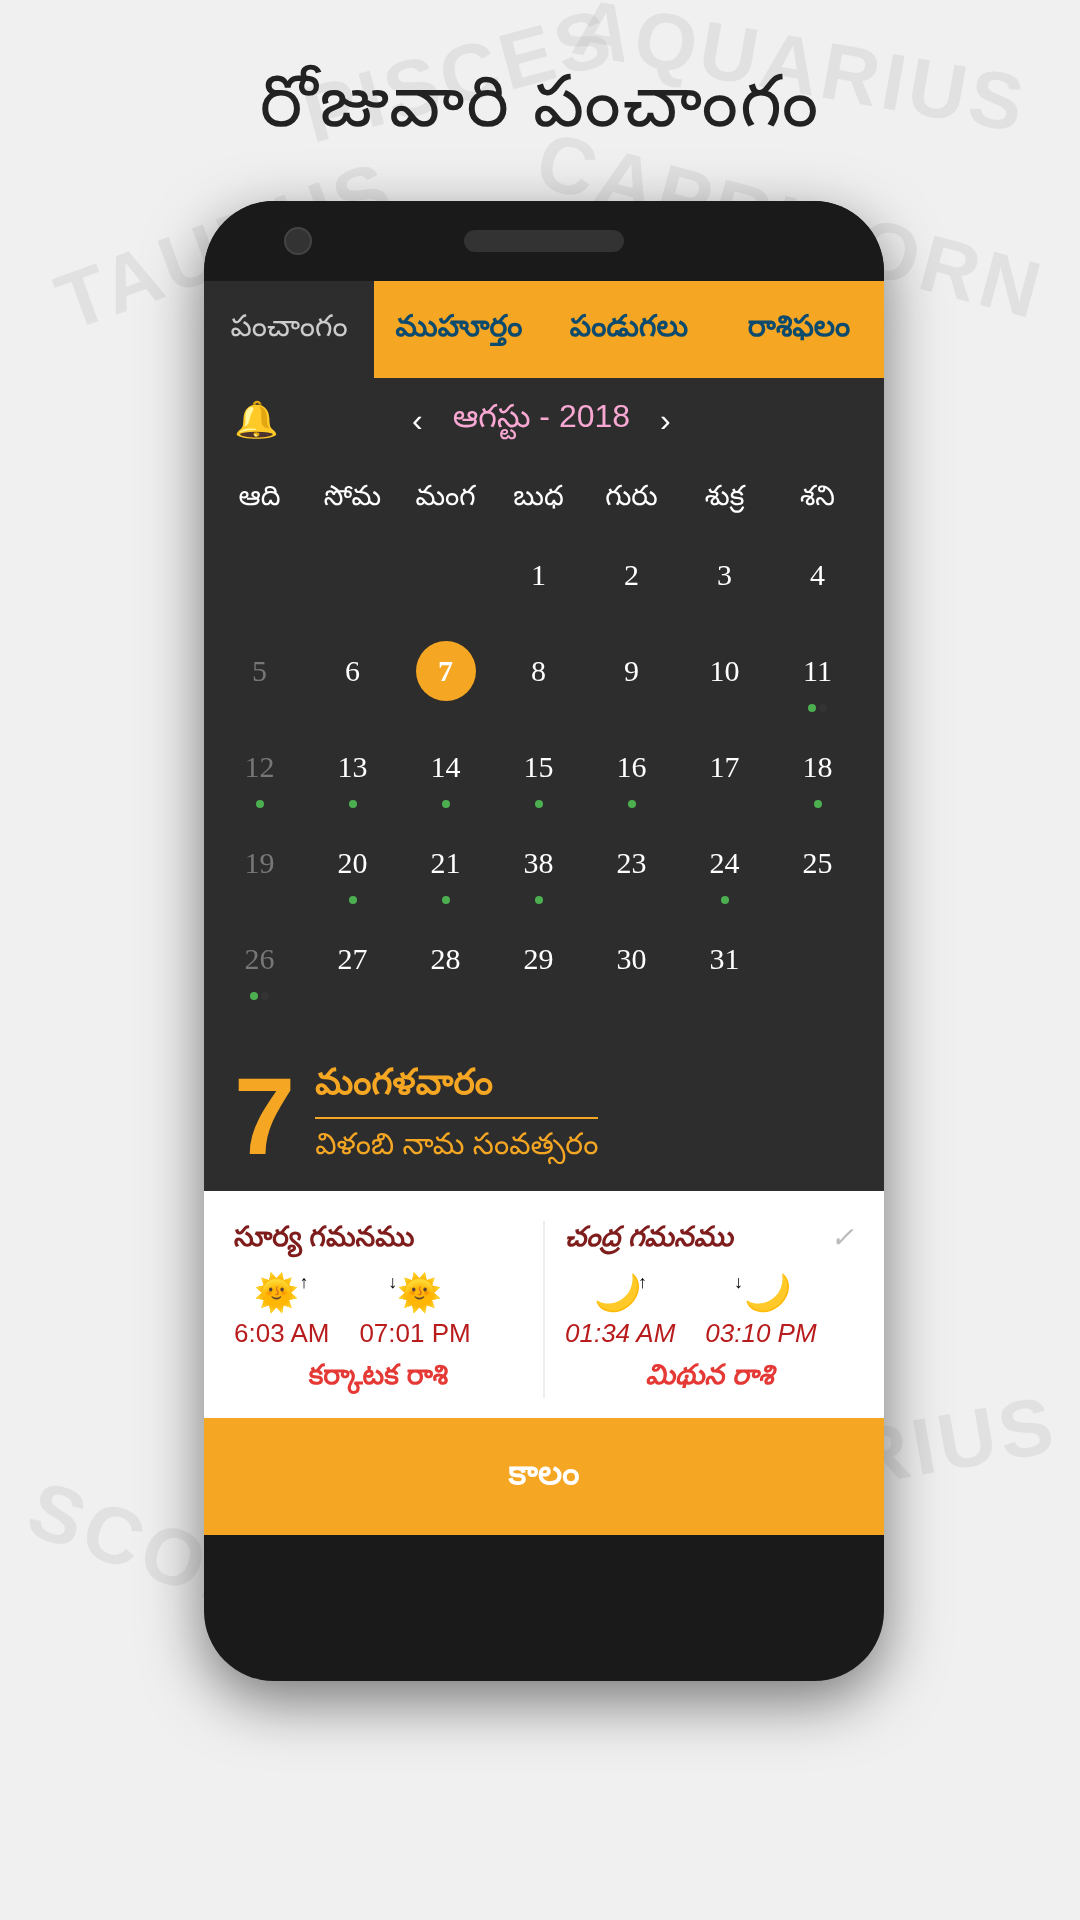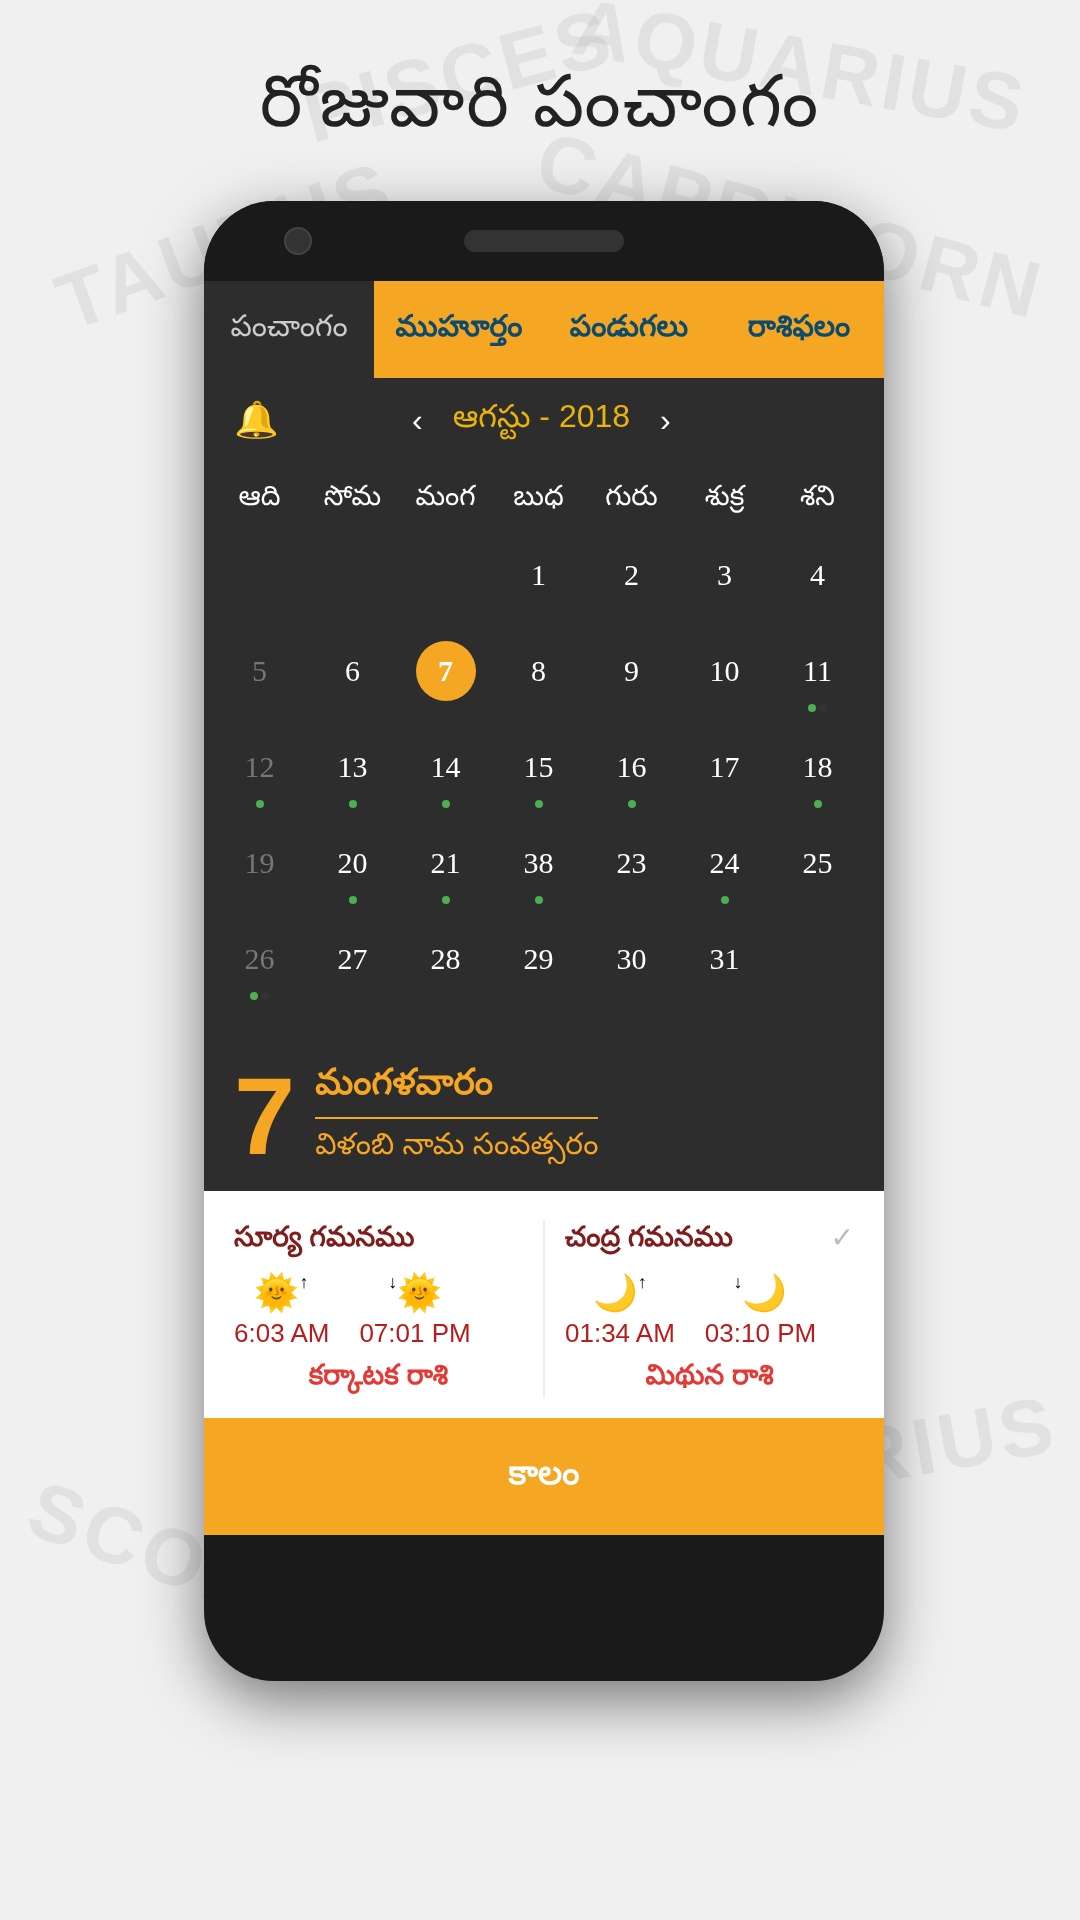--- a/index.html
+++ b/index.html
@@ -127,21 +127,21 @@
       gap: 20px;
     }
     .nav-arrow {
       font-size: 32px;
       color: #fff;
       cursor: pointer;
       padding: 0 10px;
     }
     .month-label {
       font-size: 32px;
-      color: #eab308;
+      color: #f9a8d4;
       font-weight: 500;
     }
     
     .cal-grid {
       background: #2d2d2d;
       padding: 10px 20px 20px 9px;
       font-family: Liberation Serif, serif;
     }
     .day-headers {
       display: grid;
@@ -285,20 +285,21 @@
       margin: 0 20px;
     }
     .check-icon {
       font-size: 28px;
       color: #bbb;
       align-self: flex-start;
     }
     .astro-right {
       display: flex;
       flex-direction: column;
+      font-style: italic;
     }
     .astro-right-header {
       display: flex;
       justify-content: space-between;
       align-items: center;
     }
     .kalam-text {
       font-size: 34px;
       color: #fff;
       font-weight: bold;

